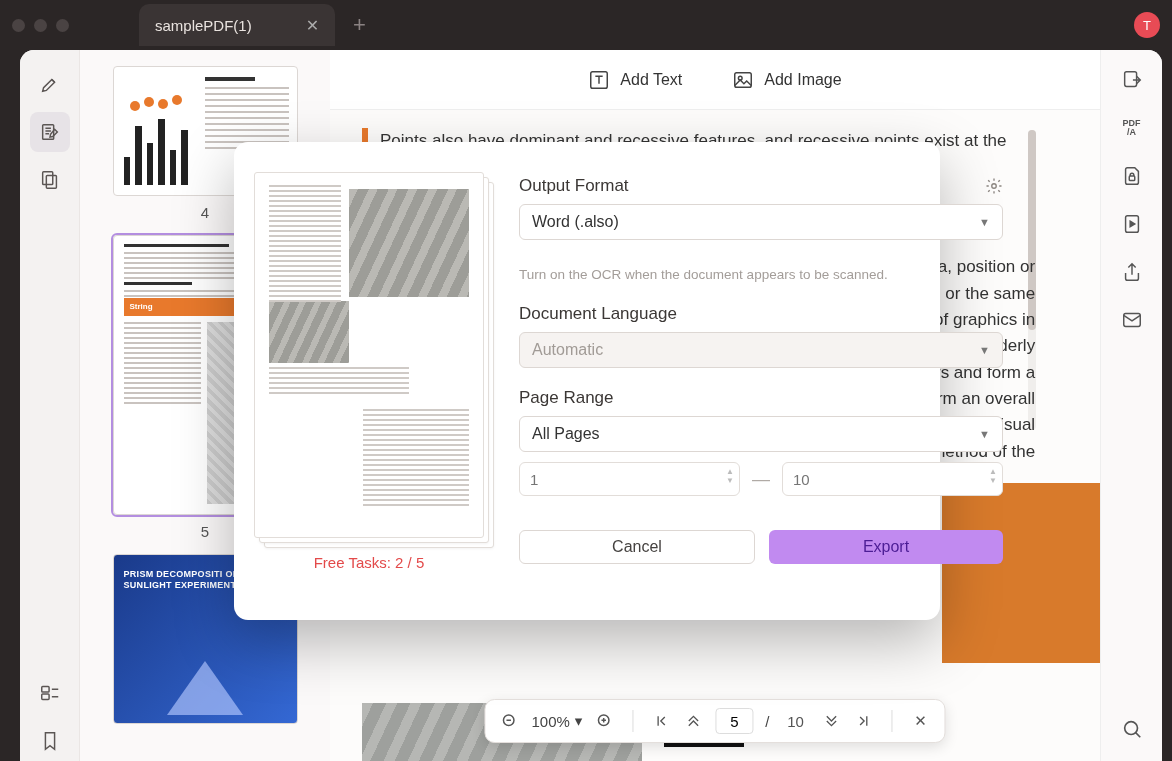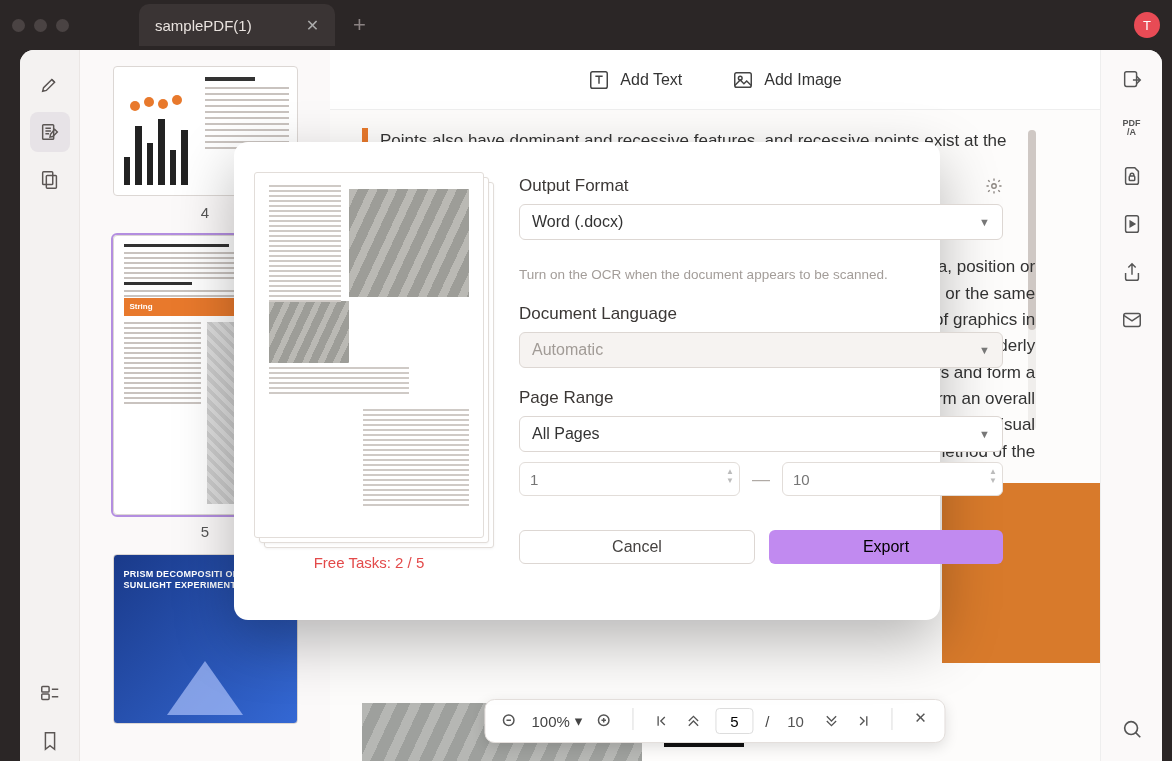--- a/index.html
+++ b/index.html
@@ -57,21 +57,21 @@
 .doc-text { font-size: 17px; color: #333; line-height: 1.55; max-width: 660px; }
 .yellow-accent { display:inline-block; width:6px; height:21px; background:#f1be3a; vertical-align:middle; margin-right:12px; }
 .orange-accent { display:inline-block; width:6px; height:21px; background:#e8792c; vertical-align:middle; margin-right:12px; }
 .orange-box { height: 180px; background:#d87a2b; margin-top:18px; margin-left: 580px; margin-right: -140px; }
 .section-title { font-size: 24px; font-weight: 700; color: #232323; margin-top: 18px; }
 .section-title-bar { display:inline-block; width:80px; height:8px; background:#111; margin-top:8px; }
 .photo-ph { width: 280px; height: 160px; background:#9ea09d; margin-top:18px; position: relative; }
 .photo-ph::before { content:""; position:absolute; inset:0; background: repeating-linear-gradient(115deg, #b6b7b4 0 10px, #9ea09d 10px 22px); }
 
 
-.pagepill { position: absolute; left: 50%; bottom: 18px; transform: translateX(-50%); background: #fff; border:1px solid #e4dfdc; border-radius: 10px; box-shadow: 0 4px 14px rgba(0,0,0,0.12); display: flex; padding: 8px 14px; gap: 18px; font-size: 15px; color:#444; }
+.pagepill { position: absolute; left: 50%; bottom: 18px; transform: translateX(-50%); background: #fff; border:1px solid #e4dfdc; border-radius: 10px; box-shadow: 0 4px 14px rgba(0,0,0,0.12); display: flex; align-items: center; padding: 8px 14px; gap: 18px; font-size: 15px; color:#444; }
 .pagepill .seg { display:flex; align-items:center; gap:12px; }
 .pagepill .divider { width:1px; height:22px; background:#ddd; }
 .pagepill input { width: 38px; height: 26px; text-align:center; border:1px solid #ddd; border-radius:4px; font-size:15px; }
 .pagepill .zoom-drop { display:flex; align-items:center; gap:5px; cursor:pointer;}
 .pagepill .pbtn { cursor:pointer; width:20px; height:20px; display:flex; align-items:center; justify-content:center; color:#555; }
 
 
 .rail-right { width: 62px; background: #fbf9f9; border-left: 1px solid #eee; display:flex; flex-direction:column; align-items:center; padding-top:16px; gap:20px; color:#555; }
 .rail-right .ic { width:28px; height:28px; display:flex; align-items:center; justify-content:center; cursor:pointer; }
 .rail-right .spacer { flex:1; }
@@ -108,21 +108,21 @@
 .row-gap { height:20px; }
 .toggle { width:38px; height:20px; border-radius:10px; background:#e0dbd7; position:relative; cursor:pointer; }
 .toggle::after { content:""; position:absolute; left:2px; top:2px; width:16px; height:16px; border-radius:50%; background:#fff; }
 .gear-icon { color:#8b8580; }
 .range-row { display:flex; gap:10px; align-items:center; margin-top:10px; }
 .range-row input { flex:1; height:34px; border:1px solid #e2ddd9; border-radius:6px; padding:0 10px; font-size:15px; color:#b0aaa5; background:#fff; }
 .range-dash { color:#b0aaa5; font-size:18px; padding:0 2px; }
 .btn-row { display:flex; gap:14px; margin-top:34px; }
 .btn { flex:1; height:34px; border-radius:6px; font-size:16px; display:flex; align-items:center; justify-content:center; cursor:pointer; }
 .btn.cancel { background:#fff; border:1px solid #ddd7d3; color:#454240; }
-.btn.primary { background:#c18af0; color:#000000; border:none; }
+.btn.primary { background:#c18af0; color:#4c1d95; border:none; }
 .spinner { display:flex; flex-direction:column; gap:1px; margin-left:auto; }
 .spinner span { font-size:8px; color:#bbb; line-height:1; cursor:pointer; }
 .spin-wrap { display:flex; align-items:center; }
 
 svg { display:block; }
 </style>
 </head>
 <body>
 
 <div class="titlebar">
@@ -477,21 +477,21 @@
     <div class="field-label">
       <span>Output Format</span>
       <span class="gear-icon">
           <svg width="18" height="18" viewBox="0 0 24 24" fill="none" stroke="currentColor" stroke-width="1.8">
             <circle cx="12" cy="12" r="3"></circle>
             <path d="M12 2v3M12 19v3M4.2 4.2l2.1 2.1M17.7 17.7l2.1 2.1M2 12h3M19 12h3M4.2 19.8l2.1-2.1M17.7 6.3l2.1-2.1"></path>
           </svg>
         </span>
     </div>
     <div class="select">
-      <span>Word (.docx)</span>
+      <span>Word (.also)</span>
       <span class="caret">▼</span>
     </div>
 
     <div class="row-gap"></div>
     <div class="field-hint">Turn on the OCR when the document appears to be scanned.</div>
 
     <div class="row-gap"></div>
     <div class="field-label">Document Language</div>
     <div class="select disabled">
       <span>Automatic</span>

